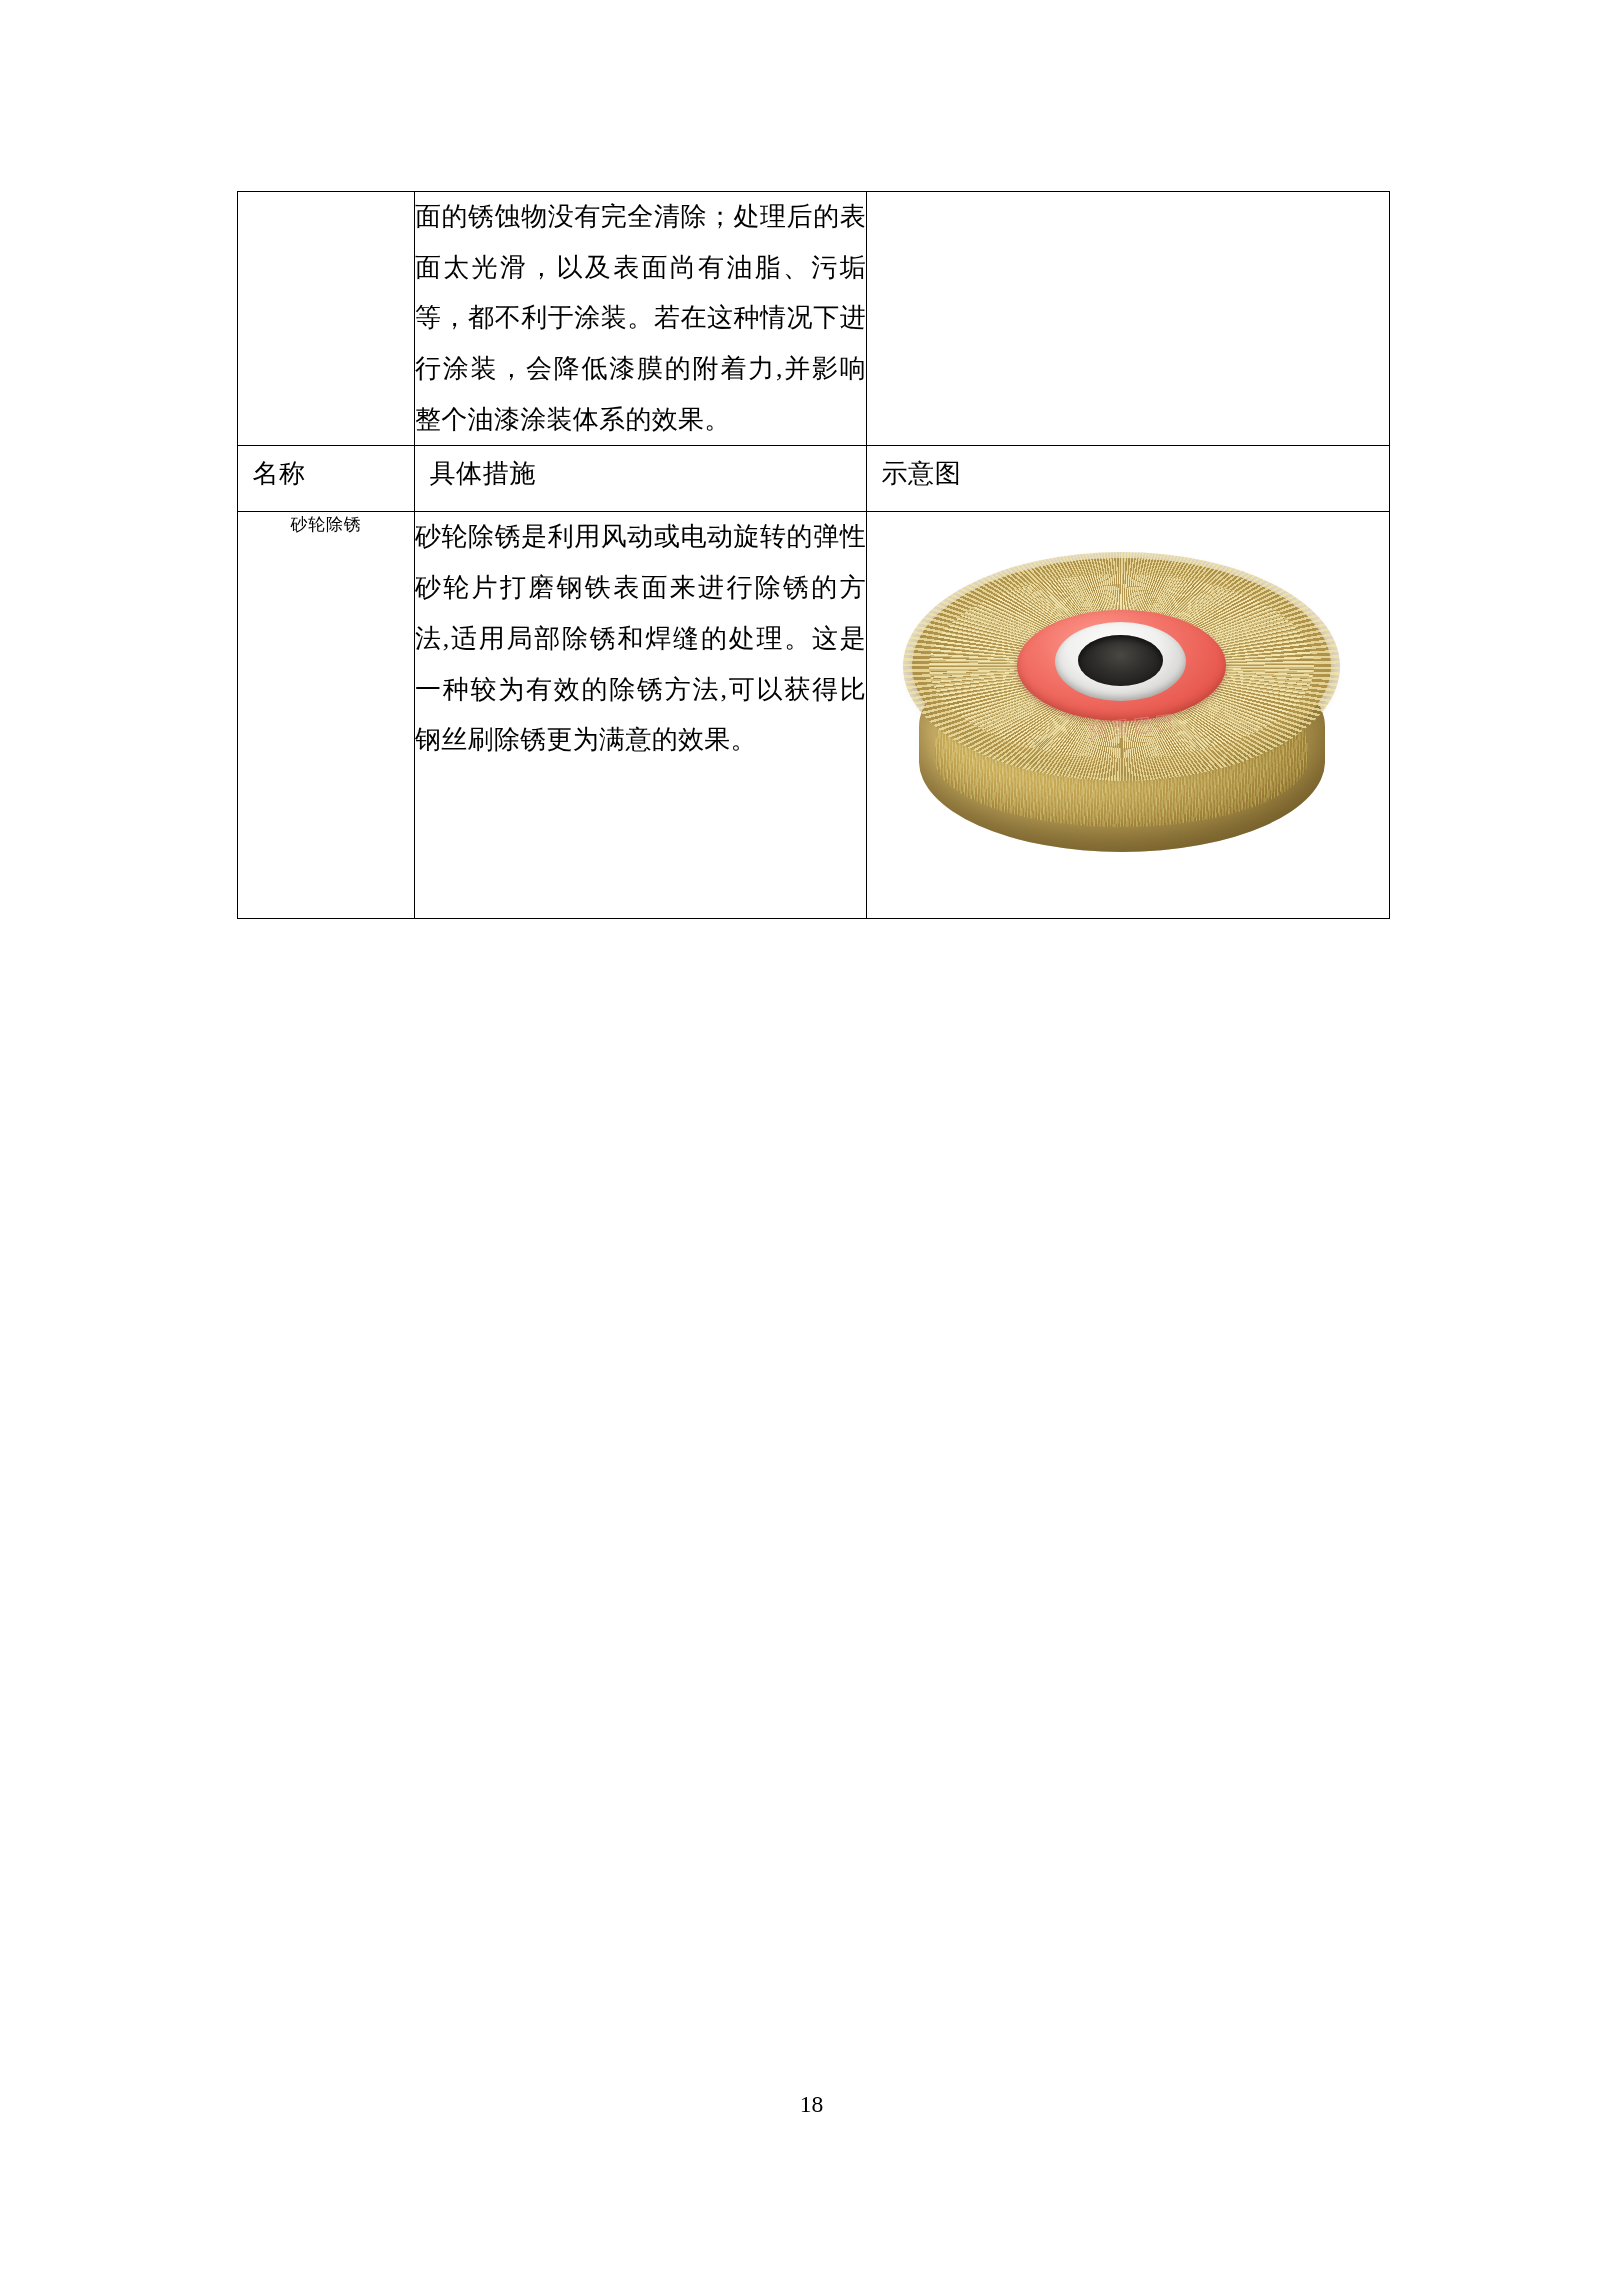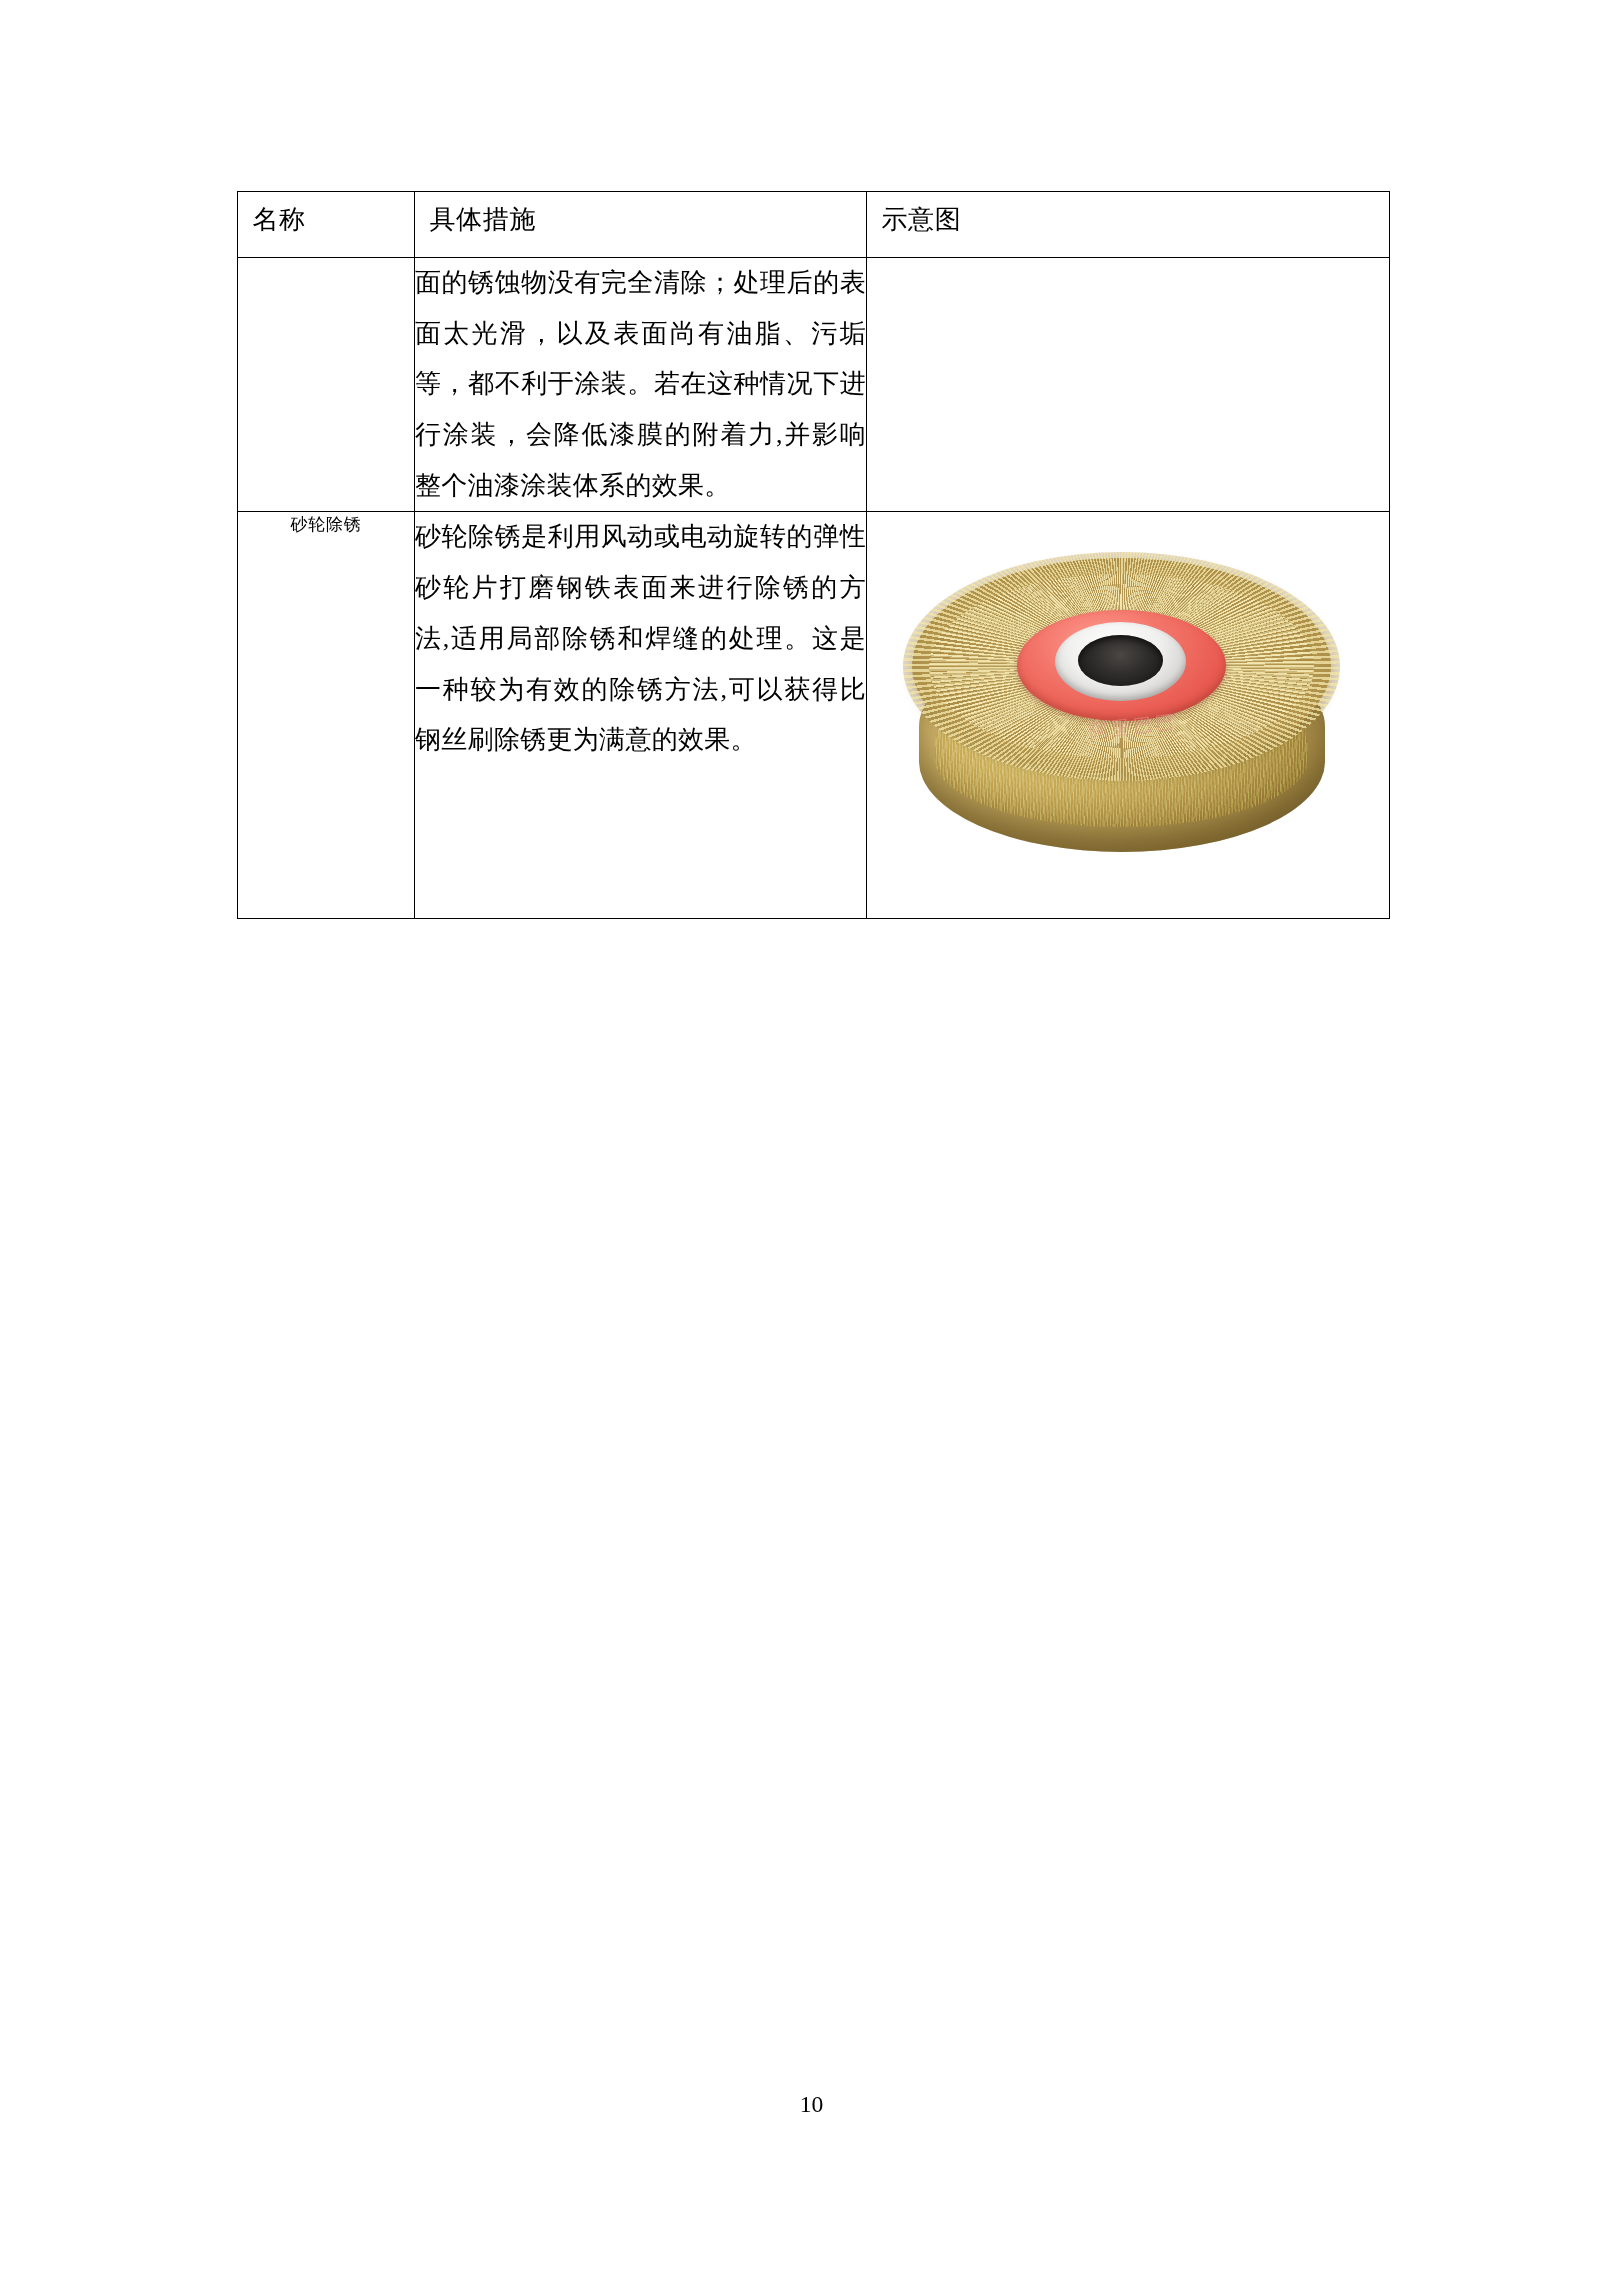--- a/index.html
+++ b/index.html
@@ -222,40 +222,40 @@
 <div class="page">
 
   <table class="doc-table">
     <colgroup>
       <col class="col-name">
       <col class="col-meas">
       <col class="col-figure">
     </colgroup>
     <tbody>
       <tr>
+        <td class="cell-pad-name">
+          <div class="name-text"></div>
+        </td>
+        <td class="cell-pad-meas">
+          <div class="meas-text">面的锈蚀物没有完全清除；处理后的表面太光滑，以及表面尚有油脂、污垢等，都不利于涂装。若在这种情况下进行涂装，会降低漆膜的附着力,并影响整个油漆涂装体系的效果。</div>
+        </td>
+        <td class="cell-figure">
+          <div></div>
+        </td>
+      </tr>
+
+      <tr>
         <td class="hdr-cell">
           <div class="hdr-text">名称</div>
         </td>
         <td class="hdr-cell">
           <div class="hdr-text">具体措施</div>
         </td>
         <td class="hdr-cell">
           <div class="hdr-text">示意图</div>
-        </td>
-      </tr>
-
-      <tr>
-        <td class="cell-pad-name">
-          <div class="name-text"></div>
-        </td>
-        <td class="cell-pad-meas">
-          <div class="meas-text">面的锈蚀物没有完全清除；处理后的表面太光滑，以及表面尚有油脂、污垢等，都不利于涂装。若在这种情况下进行涂装，会降低漆膜的附着力,并影响整个油漆涂装体系的效果。</div>
-        </td>
-        <td class="cell-figure">
-          <div></div>
         </td>
       </tr>
 
       <tr>
         <td class="cell-pad-name">
           <div class="name-text">砂轮除锈</div>
         </td>
         <td class="cell-pad-meas">
           <div class="meas-text">砂轮除锈是利用风动或电动旋转的弹性砂轮片打磨钢铁表面来进行除锈的方法,适用局部除锈和焊缝的处理。这是一种较为有效的除锈方法,可以获得比钢丝刷除锈更为满意的效果。</div>
         </td>
@@ -268,15 +268,15 @@
               <div class="hub-ring-white"></div>
               <div class="hub-bore"></div>
               <div class="watermark">阿里巴巴</div>
             </div>
           </div>
         </td>
       </tr>
     </tbody>
   </table>
 
-  <div class="page-number">10</div>
+  <div class="page-number">18</div>
 </div>
 
 
 </body></html>

